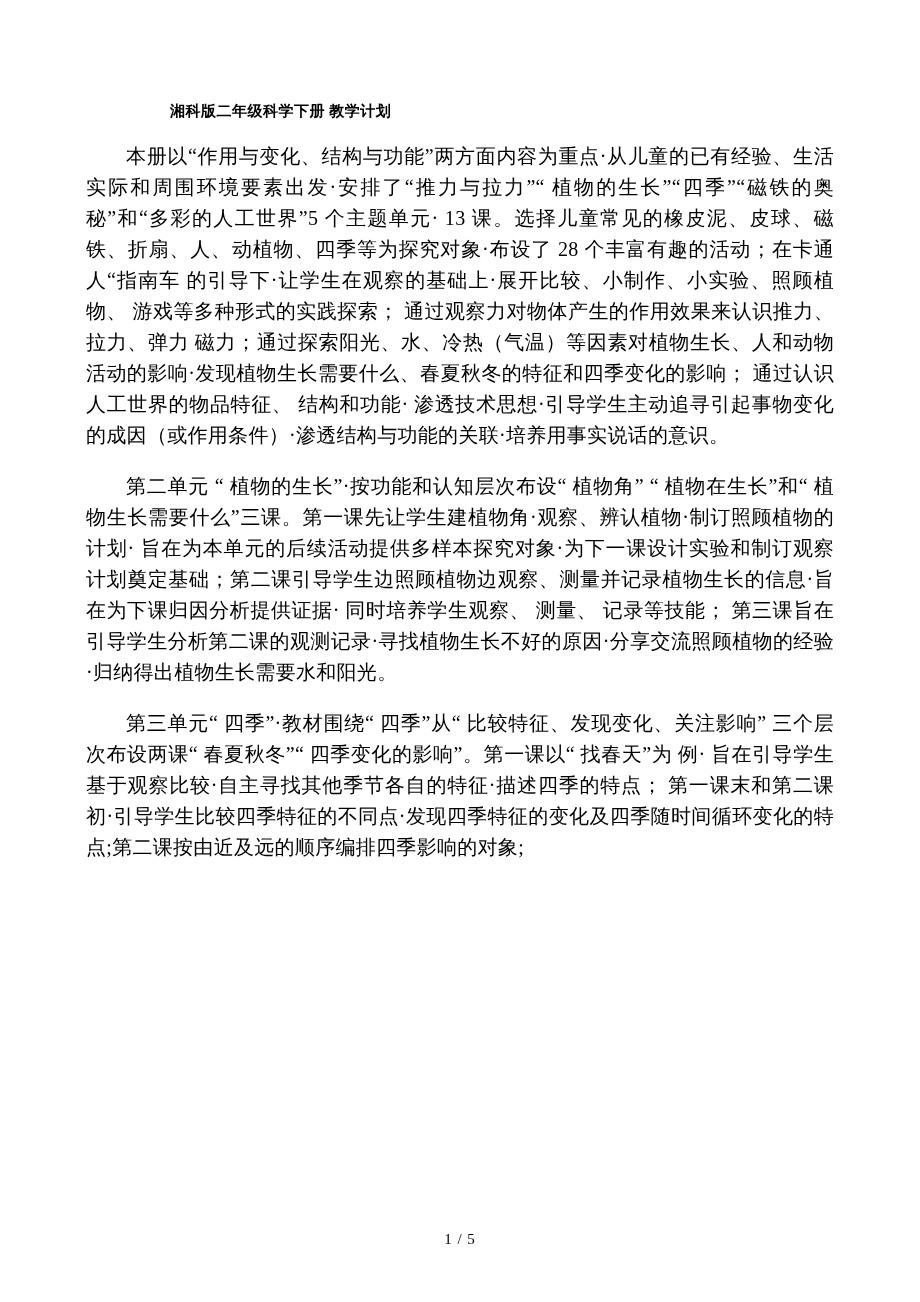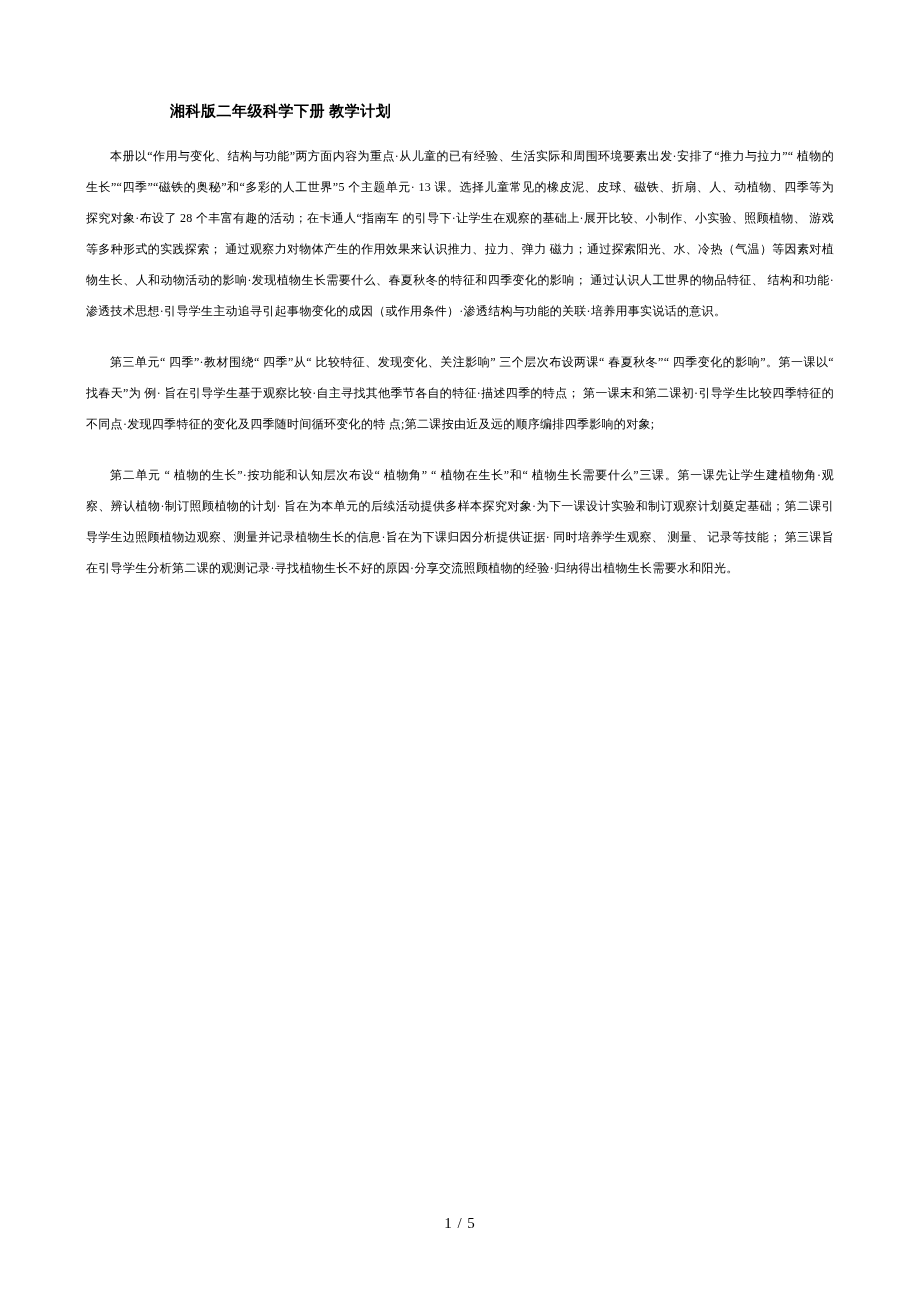--- a/index.html
+++ b/index.html
@@ -26,45 +26,45 @@
     letter-spacing: 0.5px;
   }
   .section-heading {
     margin: 46px 0 0 30px;
     font-size: 19px;
     font-weight: bold;
     letter-spacing: 3px;
   }
   .para {
     margin: 20px 0 0 0;
-    font-size: 12px;
+    font-size: 20px;
     line-height: 31px;
     text-indent: 2em;
     text-align: justify;
     letter-spacing: 0.3px;
   }
   .page-footer {
     position: absolute;
     left: 0;
     right: 0;
-    bottom: 70px;
+    bottom: 54px;
     text-align: center;
     font-size: 15px;
     color: #000000;
     letter-spacing: 1px;
   }
 </style>
 </head>
 <body>
 
 <div class="page">
   <div class="doc-title">湘科版二年级科学下册 教学计划</div>
 
 
   <p class="para">本册以“作用与变化、结构与功能”两方面内容为重点·从儿童的已有经验、生活实际和周围环境要素出发·安排了“推力与拉力”“ 植物的生长”“四季”“磁铁的奥秘”和“多彩的人工世界”5 个主题单元·  13 课。选择儿童常见的橡皮泥、皮球、磁铁、折扇、人、动植物、四季等为探究对象·布设了 28 个丰富有趣的活动；在卡通人“指南车 的引导下·让学生在观察的基础上·展开比较、小制作、小实验、照顾植物、 游戏等多种形式的实践探索；  通过观察力对物体产生的作用效果来认识推力、拉力、弹力 磁力；通过探索阳光、水、冷热（气温）等因素对植物生长、人和动物活动的影响·发现植物生长需要什么、春夏秋冬的特征和四季变化的影响；  通过认识人工世界的物品特征、 结构和功能·  渗透技术思想·引导学生主动追寻引起事物变化的成因（或作用条件）·渗透结构与功能的关联·培养用事实说话的意识。</p>
 
 
+  <p class="para">第二单元 “ 植物的生长”·按功能和认知层次布设“ 植物角” “ 植物在生长”和“ 植物生长需要什么”三课。第一课先让学生建植物角·观察、辨认植物·制订照顾植物的计划·  旨在为本单元的后续活动提供多样本探究对象·为下一课设计实验和制订观察计划奠定基础；第二课引导学生边照顾植物边观察、测量并记录植物生长的信息·旨在为下课归因分析提供证据·  同时培养学生观察、 测量、 记录等技能；  第三课旨在引导学生分析第二课的观测记录·寻找植物生长不好的原因·分享交流照顾植物的经验·归纳得出植物生长需要水和阳光。</p>
+
   <p class="para">第三单元“ 四季”·教材围绕“ 四季”从“ 比较特征、发现变化、关注影响” 三个层次布设两课“ 春夏秋冬”“ 四季变化的影响”。第一课以“ 找春天”为 例· 旨在引导学生基于观察比较·自主寻找其他季节各自的特征·描述四季的特点；  第一课末和第二课初·引导学生比较四季特征的不同点·发现四季特征的变化及四季随时间循环变化的特 点;第二课按由近及远的顺序编排四季影响的对象;</p>
-
-  <p class="para">第二单元 “ 植物的生长”·按功能和认知层次布设“ 植物角” “ 植物在生长”和“ 植物生长需要什么”三课。第一课先让学生建植物角·观察、辨认植物·制订照顾植物的计划·  旨在为本单元的后续活动提供多样本探究对象·为下一课设计实验和制订观察计划奠定基础；第二课引导学生边照顾植物边观察、测量并记录植物生长的信息·旨在为下课归因分析提供证据·  同时培养学生观察、 测量、 记录等技能；  第三课旨在引导学生分析第二课的观测记录·寻找植物生长不好的原因·分享交流照顾植物的经验·归纳得出植物生长需要水和阳光。</p>
 
   <div class="page-footer">1 / 5</div>
 </div>
 
 </body></html>

